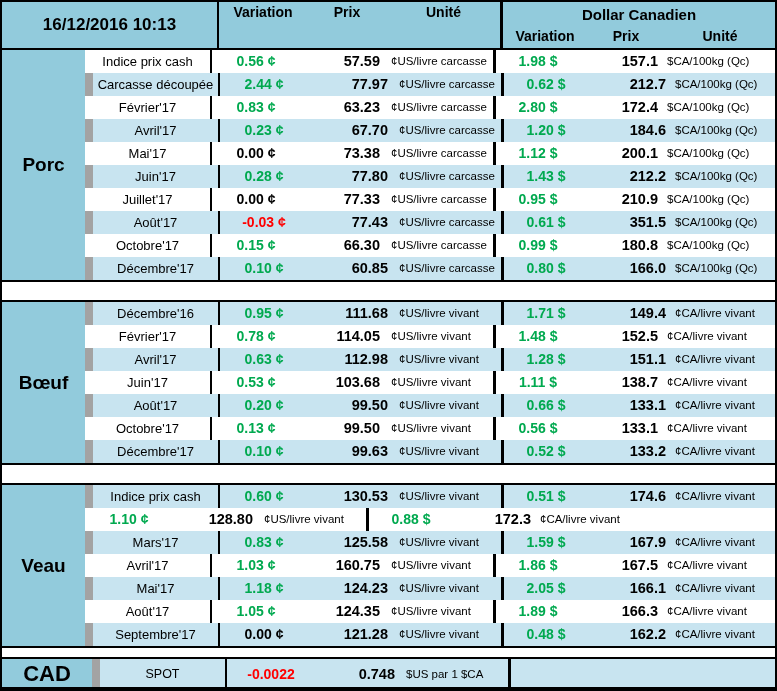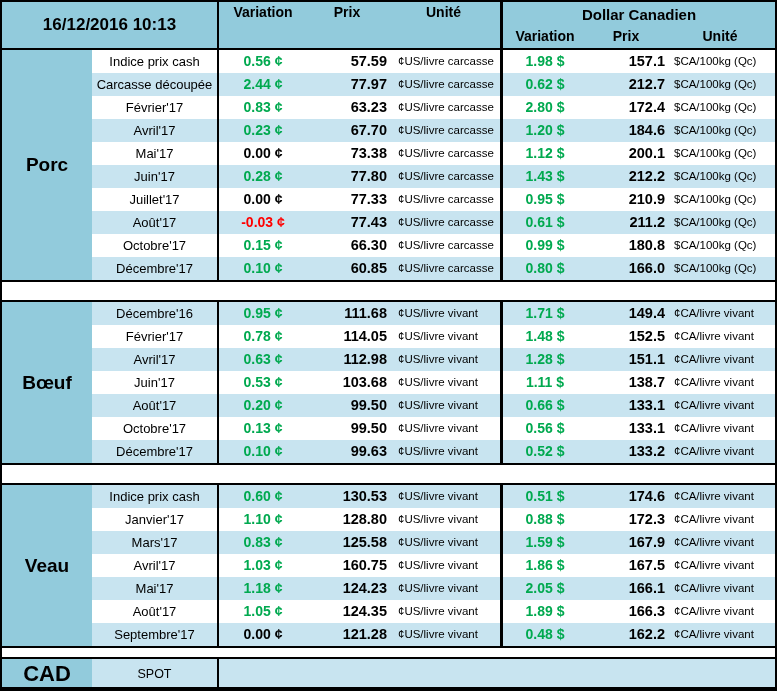--- a/index.html
+++ b/index.html
@@ -37,21 +37,21 @@
   .ca .col-var{width:84px;} .ca .col-prix{width:78px;} .ca .col-unit{flex:1;}
   
   .section{display:flex;}
   .cat{
     width:90px;background:var(--panel-blue);
     display:flex;align-items:center;justify-content:center;
     font-weight:bold;font-size:19px;
   }
   .rows{flex:1;display:flex;flex-direction:column;}
   .row{display:flex;height:23px;background:#fff;}
-  .row.blue{background:var(--stripe-blue);}
+  .row.blue{background:var(--stripe-blue);margin-left:8px;}
   .cell{line-height:23px;white-space:nowrap;overflow:hidden;}
   .cell-label{width:127px;border-right:2px solid var(--grid);text-align:center;font-size:13px;}
   .us-wrap{width:284px;border-right:3px solid var(--grid);display:flex;}
   .ca-wrap{width:271px;display:flex;}
   .c-var{font-weight:bold;font-size:14px;text-align:center;}
   .us-wrap .c-var{width:88px;} .ca-wrap .c-var{width:84px;}
   .c-price{font-weight:bold;font-size:14.5px;text-align:right;}
   .us-wrap .c-price{width:80px;} .ca-wrap .c-price{width:78px;}
   .c-unit{flex:1;font-size:11.5px;padding-left:11px;text-align:left;}
   .ca-wrap .c-unit{padding-left:9px;}
@@ -188,21 +188,21 @@
           </div>
           <div class="row blue">
             <div class="cell cell-label">Août'17</div>
             <div class="us-wrap">
               <div class="cell c-var v-red">-0.03 ¢</div>
               <div class="cell c-price">77.43</div>
               <div class="cell c-unit">¢US/livre carcasse</div>
             </div>
             <div class="ca-wrap">
               <div class="cell c-var v-green">0.61 $</div>
-              <div class="cell c-price">211.2</div>
+              <div class="cell c-price">351.5</div>
               <div class="cell c-unit">$CA/100kg (Qc)</div>
             </div>
           </div>
           <div class="row">
             <div class="cell cell-label">Octobre'17</div>
             <div class="us-wrap">
               <div class="cell c-var v-green">0.15 ¢</div>
               <div class="cell c-price">66.30</div>
               <div class="cell c-unit">¢US/livre carcasse</div>
             </div>
@@ -335,21 +335,20 @@
               <div class="cell c-price">130.53</div>
               <div class="cell c-unit">¢US/livre vivant</div>
             </div>
             <div class="ca-wrap">
               <div class="cell c-var v-green">0.51 $</div>
               <div class="cell c-price">174.6</div>
               <div class="cell c-unit">¢CA/livre vivant</div>
             </div>
           </div>
           <div class="row">
-            <div class="cell cell-label">Janvier'17</div>
             <div class="us-wrap">
               <div class="cell c-var v-green">1.10 ¢</div>
               <div class="cell c-price">128.80</div>
               <div class="cell c-unit">¢US/livre vivant</div>
             </div>
             <div class="ca-wrap">
               <div class="cell c-var v-green">0.88 $</div>
               <div class="cell c-price">172.3</div>
               <div class="cell c-unit">¢CA/livre vivant</div>
             </div>
@@ -422,17 +421,22 @@
         </div>
       </div>
       <div class="gap small"></div>
     </div>
 
   <div class="section cadsec">
     <div class="cat">CAD</div>
     <div class="rows">
       <div class="row blue">
         <div class="cell cell-label">SPOT</div>
+        <div class="us-wrap">
+          <div class="cell c-var v-red">-0.0022</div>
+          <div class="cell c-price">0.748</div>
+          <div class="cell c-unit">$US par 1 $CA</div>
+        </div>
       </div>
     </div>
   </div>
 
 </div>
 
 </body></html>

